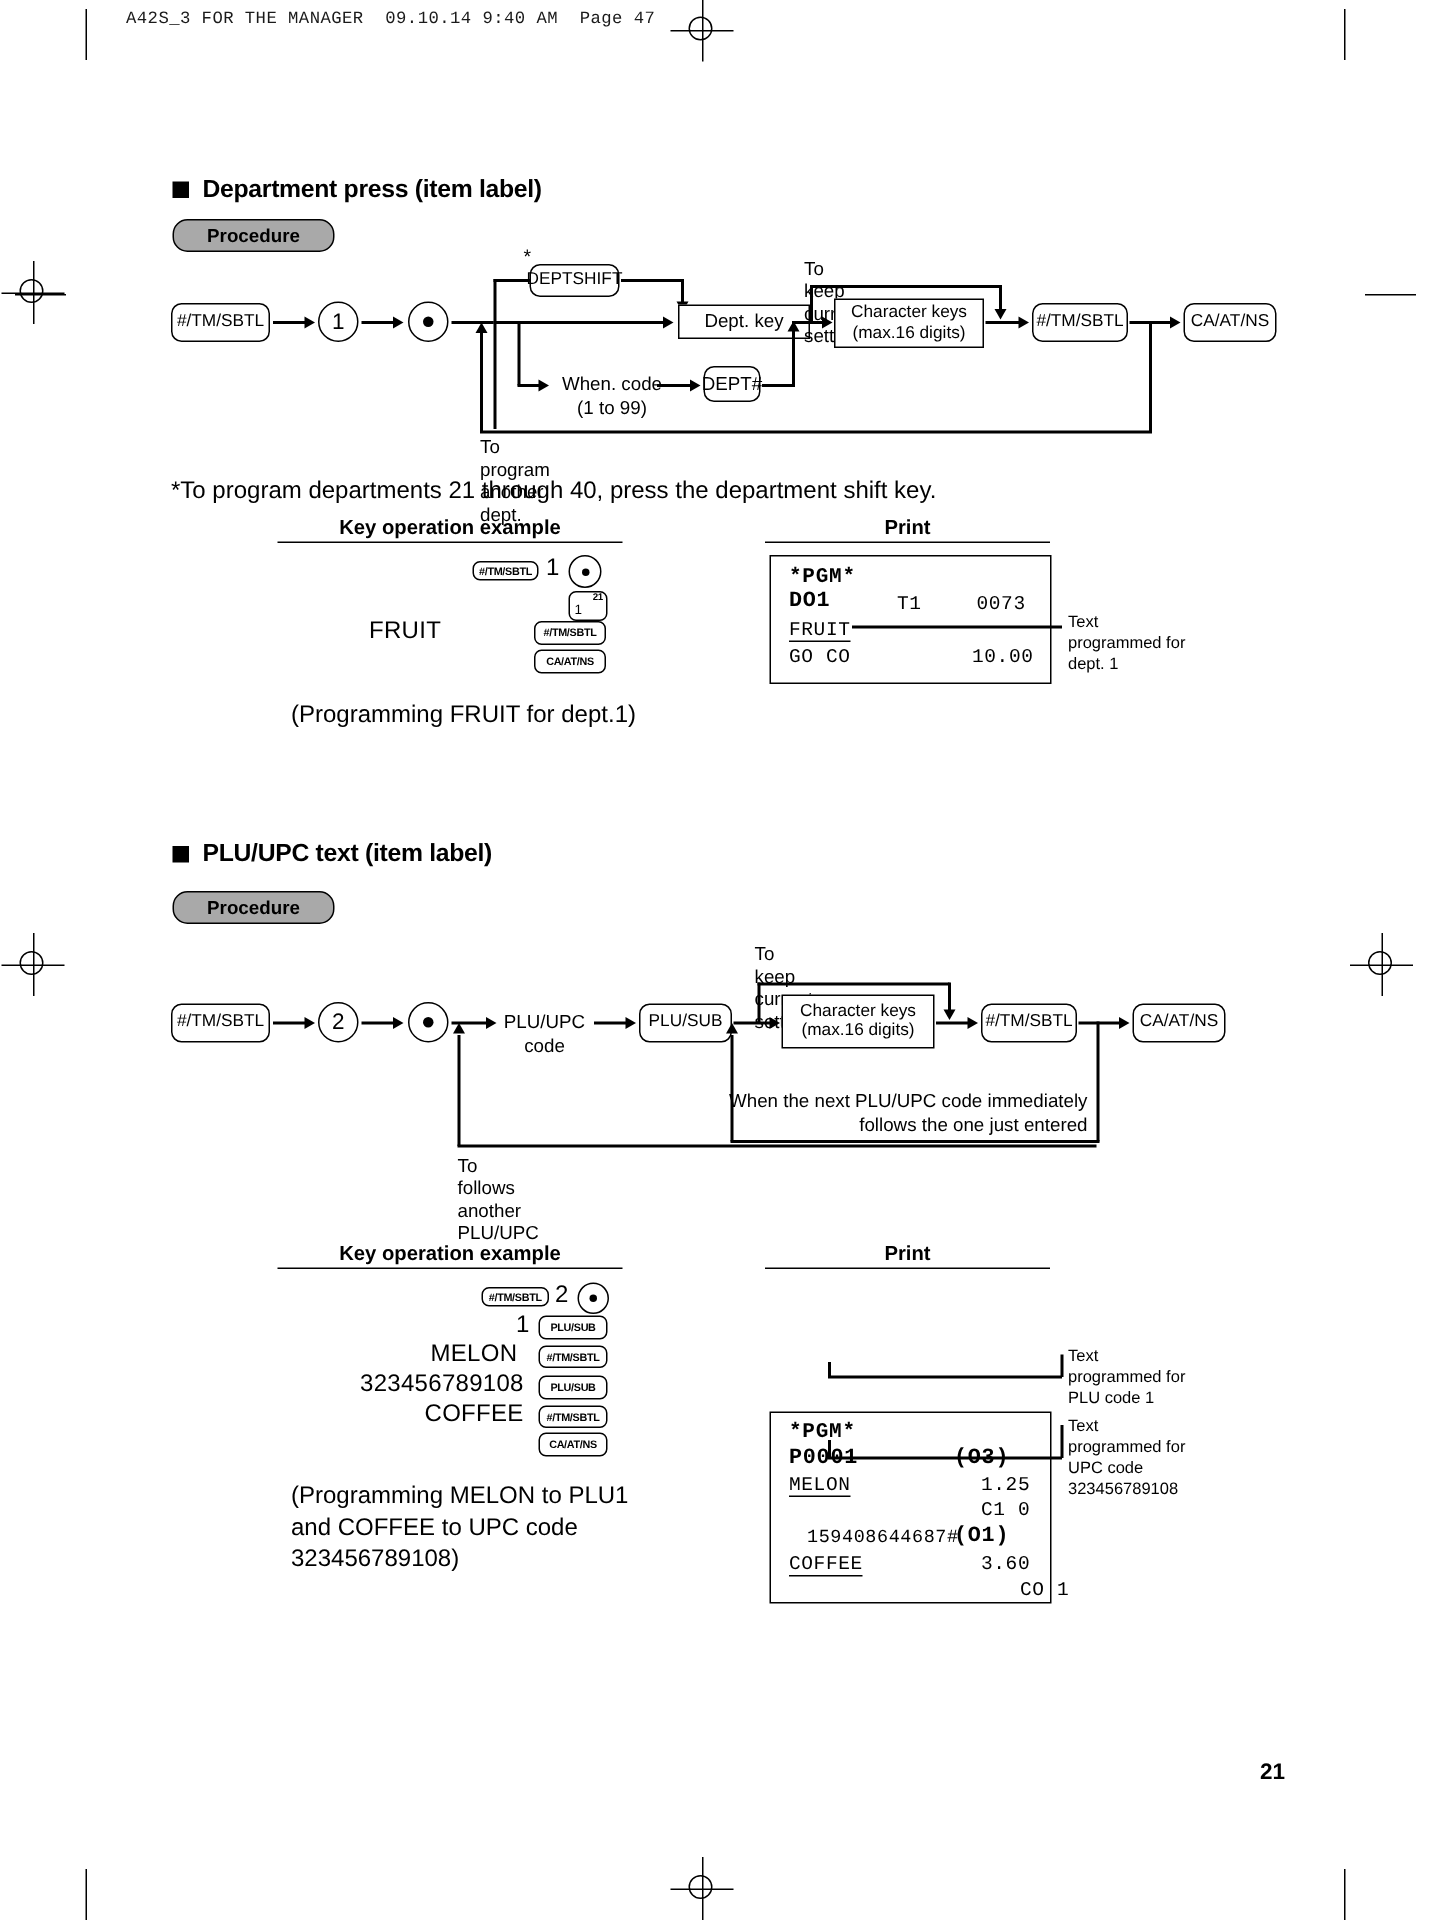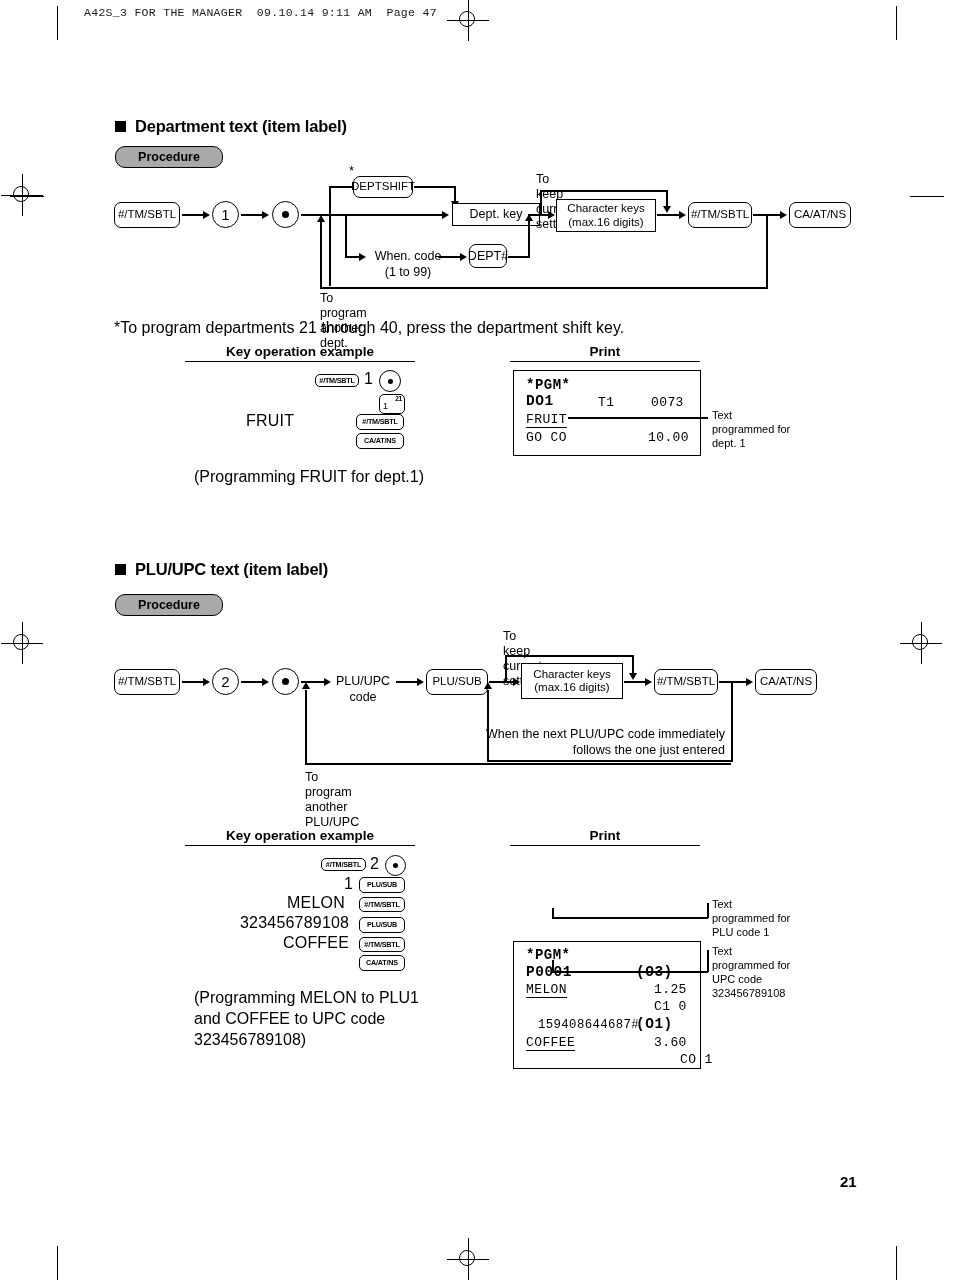--- a/index.html
+++ b/index.html
@@ -125,25 +125,25 @@
   <div class="hz"></div>
     <div class="vt"></div>
     <div class="c"></div>
 </div>
 <div class="reg abs" style="left:9px;top:630px;">
   <div class="hz"></div>
     <div class="vt"></div>
     <div class="c"></div>
 </div>
 
-<div class="abs pagehdr" style="left:84px;top:6px;">A42S_3 FOR THE MANAGER  09.10.14 9:11 AM  Page 47</div>
+<div class="abs pagehdr" style="left:84px;top:6px;">A42S_3 FOR THE MANAGER  09.10.14 9:40 AM  Page 47</div>
 
 <div class="abs sect-head" style="left:115px;top:117px;">
   <span class="sq"></span>
-  <span class="sect-title">Department text (item label)</span>
+  <span class="sect-title">Department press (item label)</span>
 </div>
 
 <div class="abs proc-pill" style="left:115px;top:146px;">Procedure</div>
 
 <div class="abs" style="left:0;top:0;">
 
   <div class="abs keybox" style="left:114px;top:202px;width:66px;height:26px;font-size:11.5px;">#/TM/SBTL</div>
   <div class="abs ln lnh" style="left:182px;top:214px;width:22px;"></div>
   <div class="abs arrowR" style="left:203px;top:210.5px;"></div>
 
@@ -322,21 +322,21 @@
   <div class="abs ln lnv" style="left:487px;top:690px;height:71px;"></div>
   <div class="abs arrowU" style="left:483.5px;top:682px;"></div>
   <div class="abs lbl-r" style="left:420px;top:727px;width:305px;">
     <div>When the next PLU/UPC code immediately</div>
     <div>follows the one just entered</div>
   </div>
 
   <div class="abs ln lnv" style="left:305px;top:690px;height:74px;"></div>
   <div class="abs ln lnh" style="left:305px;top:763px;width:426px;"></div>
   <div class="abs arrowU" style="left:301.5px;top:682px;"></div>
-  <div class="abs lbl" style="left:305px;top:770px;">To program another PLU/UPC</div>
+  <div class="abs lbl" style="left:305px;top:770px;">To follows another PLU/UPC</div>
 </div>
 
 <div class="abs colhead" style="left:185px;top:828px;width:230px;">Key operation example</div>
 <div class="abs rule" style="left:185px;top:845px;width:230px;"></div>
 <div class="abs colhead" style="left:510px;top:828px;width:190px;">Print</div>
 <div class="abs rule" style="left:510px;top:845px;width:190px;"></div>
 
 <div class="abs" style="left:0;top:0;">
   <div class="abs smallkey" style="left:321px;top:858px;width:45px;height:13px;">#/TM/SBTL</div>
   <div class="abs opnum" style="left:370px;top:855px;">2</div>

